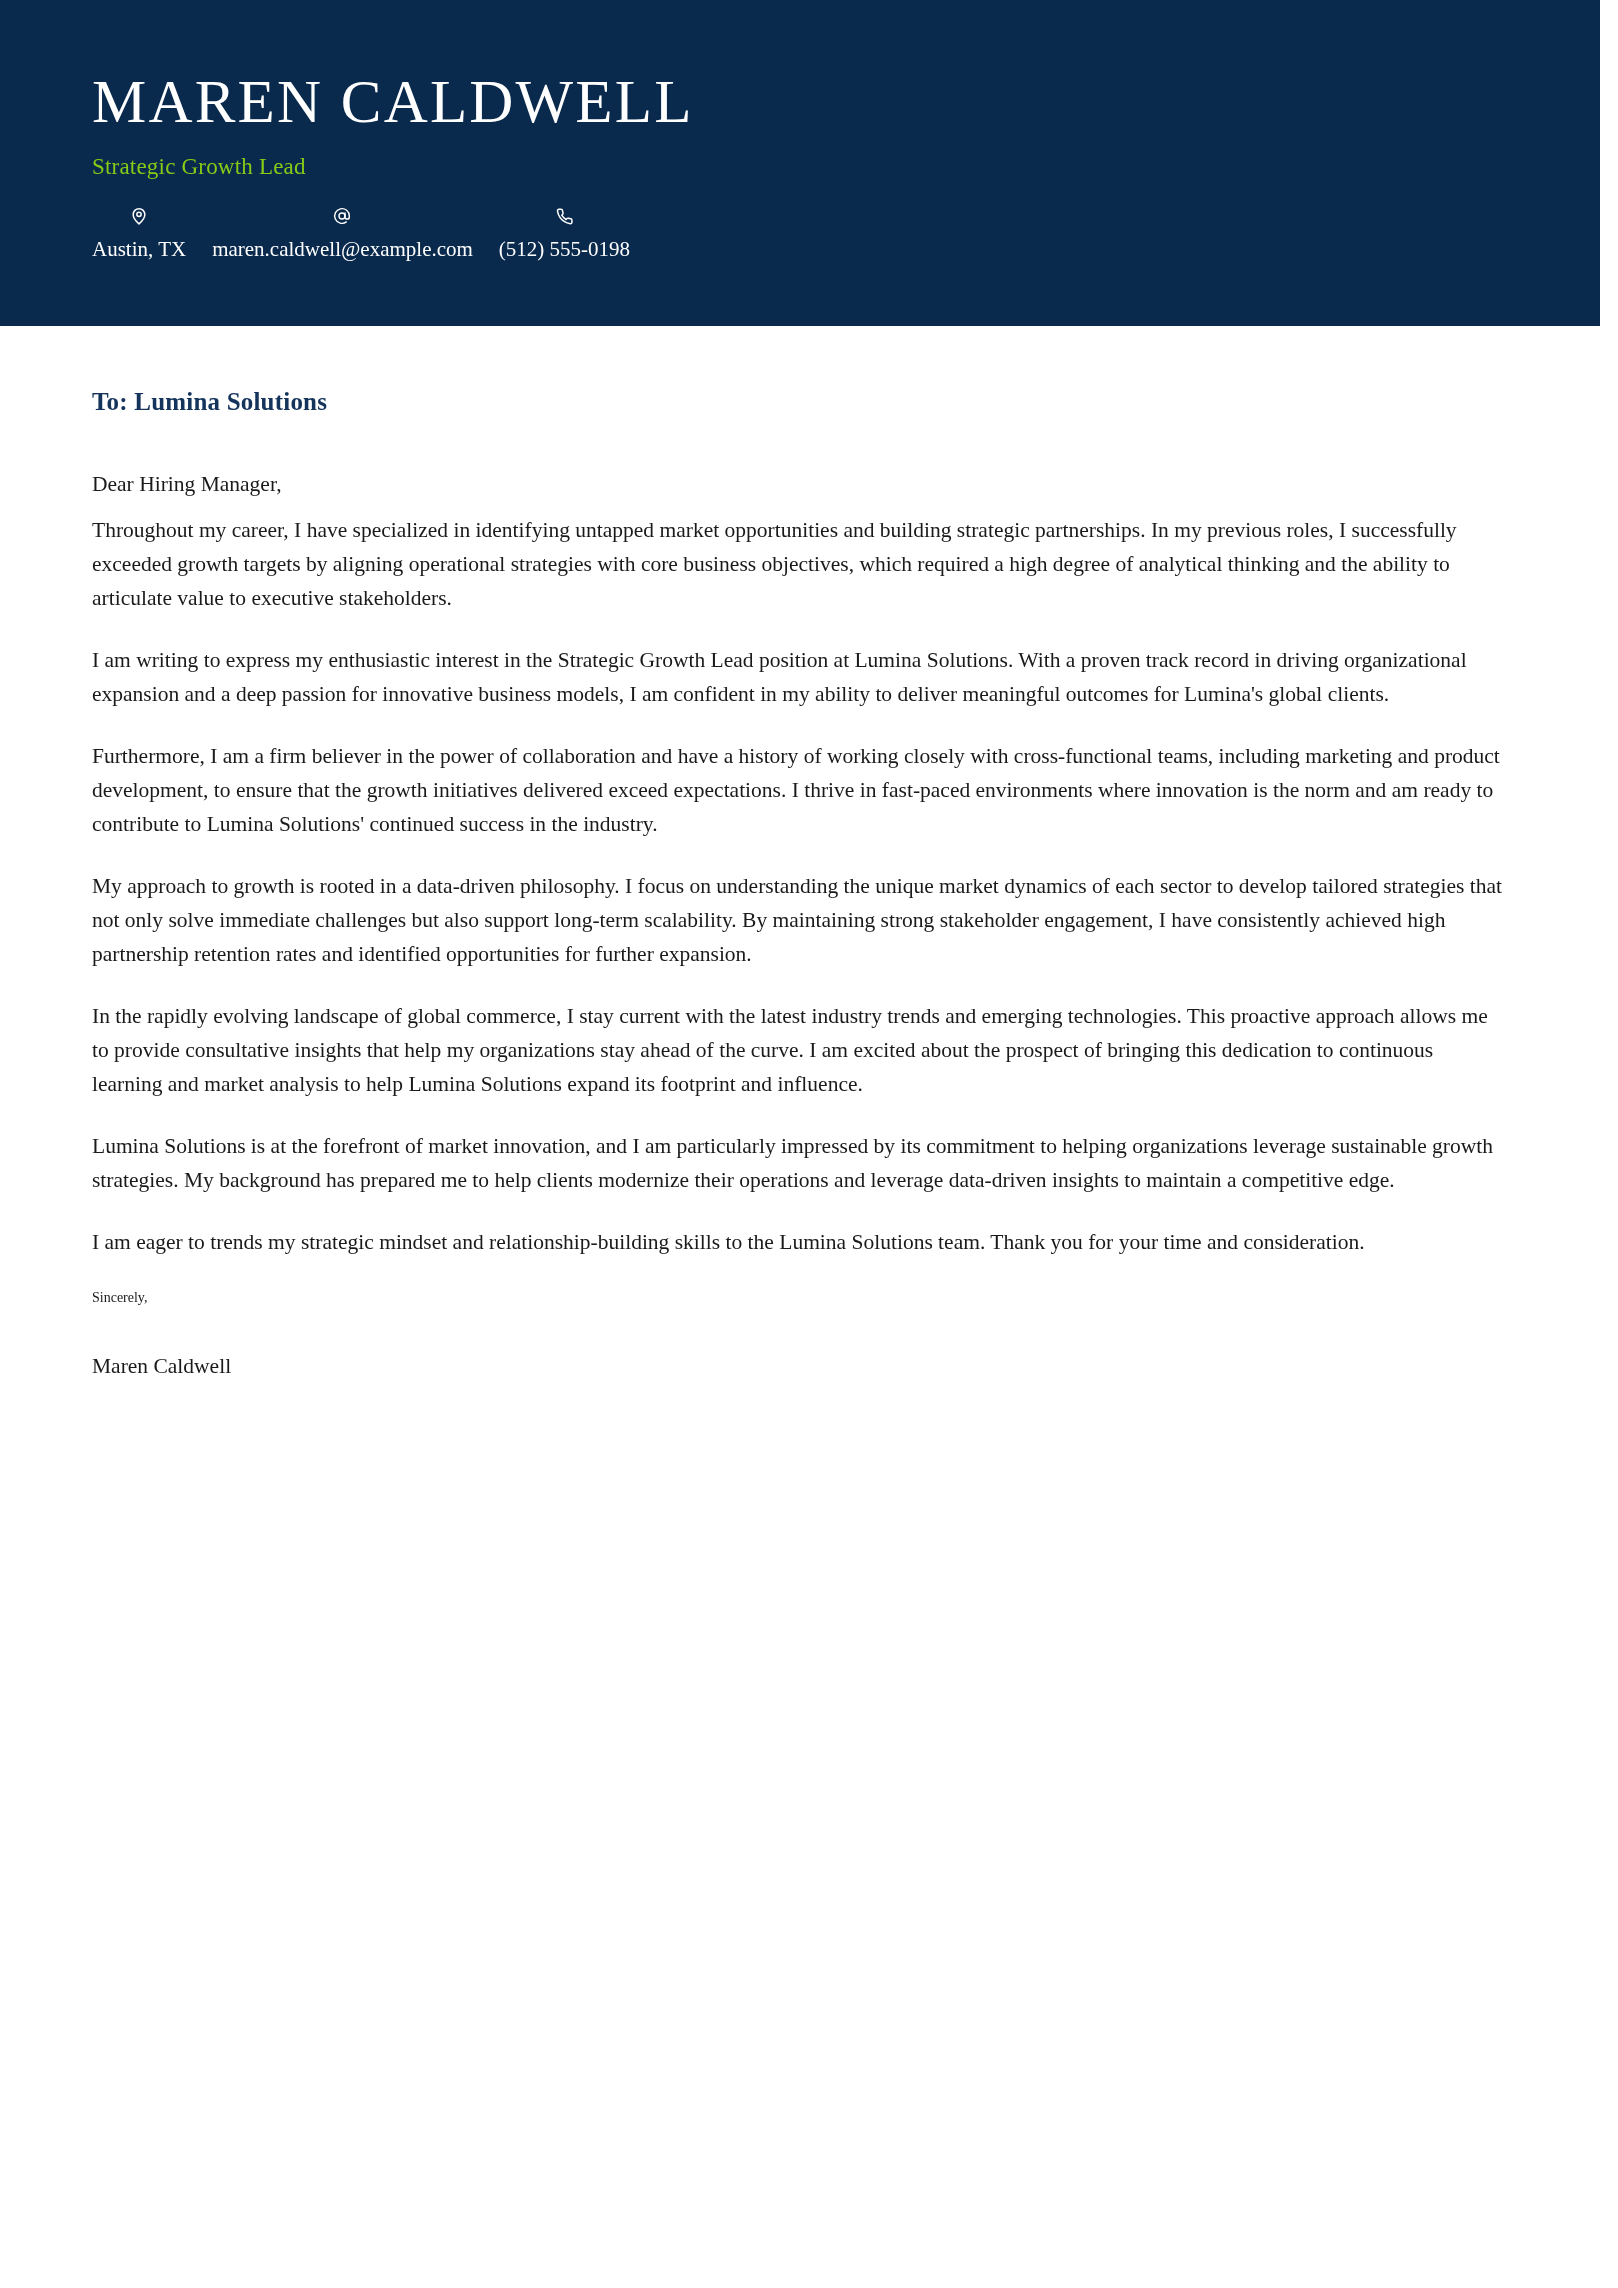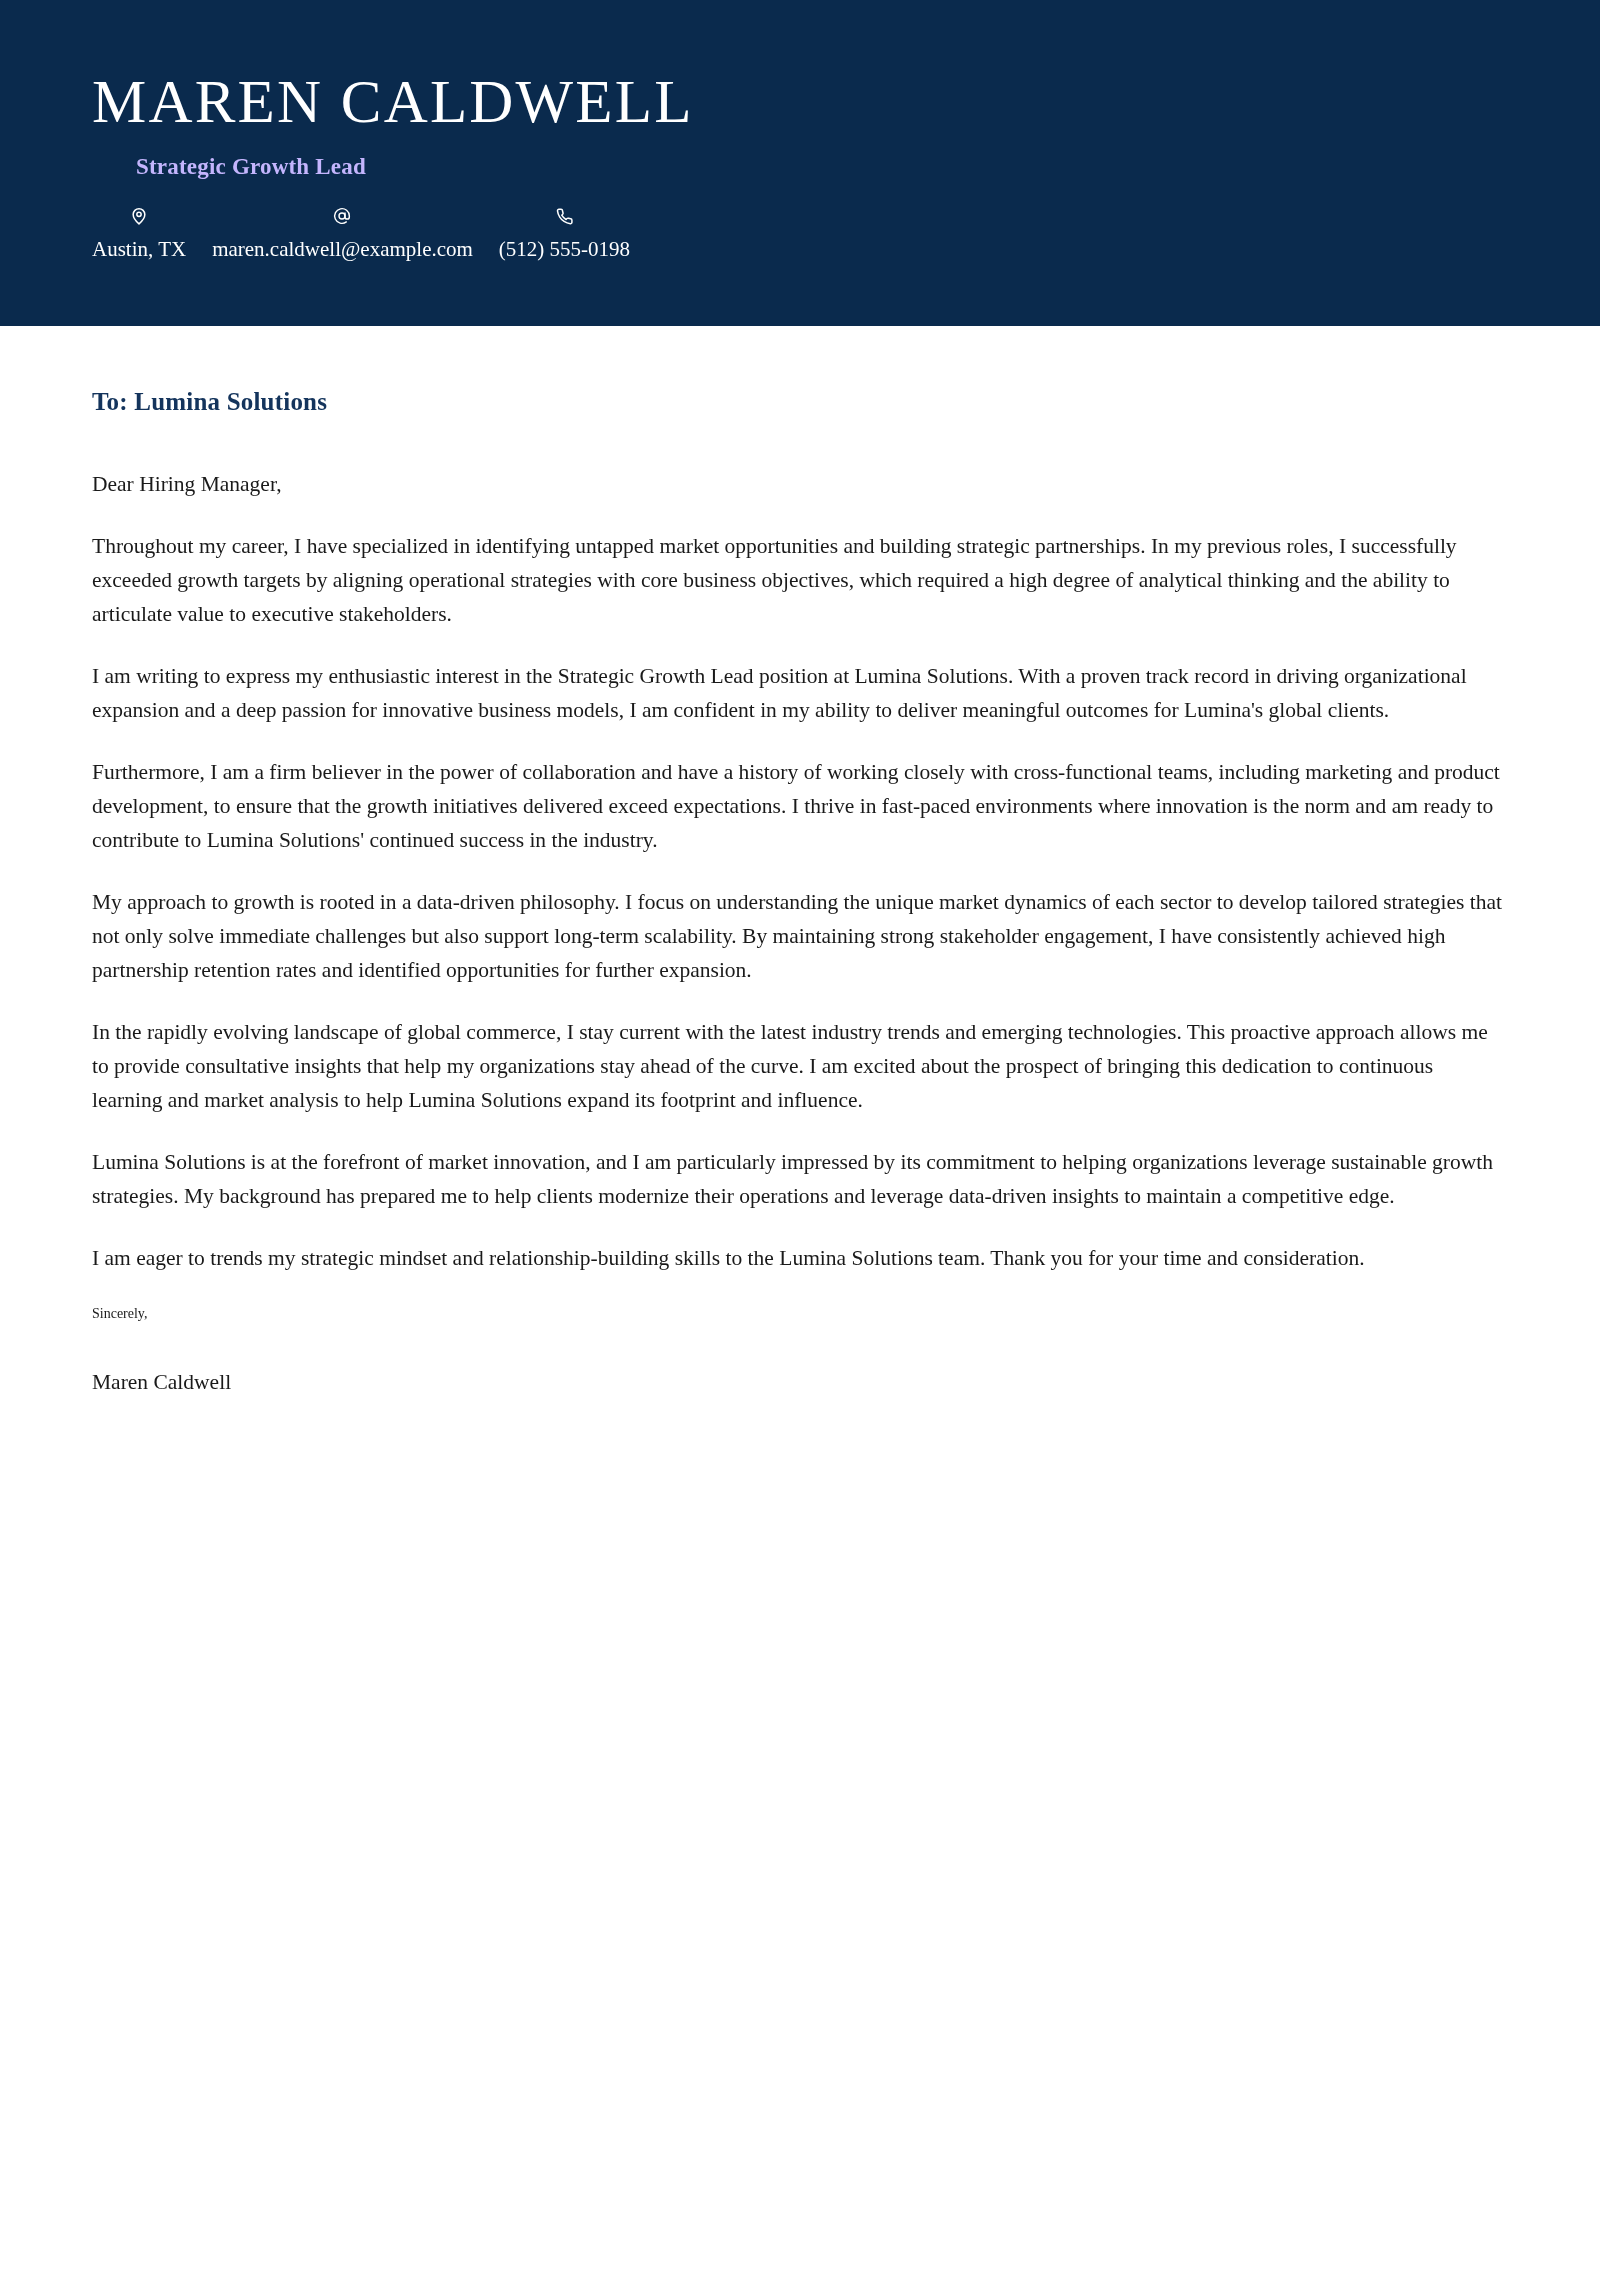--- a/index.html
+++ b/index.html
@@ -35,26 +35,25 @@
     font-family: "Liberation Serif", "DejaVu Serif", serif;
     color: #ffffff;
     font-size: 61px;
     font-weight: 400;
     letter-spacing: 2.2px;
     line-height: 1.05;
     white-space: nowrap;
   }
 
   .role {
-    color: #c4b5fd;
+    color: #84cc16;
     font-size: 23px;
-    font-weight: 700;
+    font-weight: 400;
     margin-top: 20px;
     letter-spacing: 0.2px;
-    margin-left: 44px;
   }
 
   .contact-row {
     display: flex;
     align-items: center;
     margin-top: 25px;
     gap: 26px;
     flex-wrap: nowrap;
   }
 
@@ -94,21 +93,21 @@
     color: #14345c;
     font-size: 25px;
     font-weight: 700;
     letter-spacing: 0.2px;
     margin-bottom: 52px;
   }
 
   .salutation {
     font-size: 21.5px;
     line-height: 1.58;
-    margin-bottom: 28px;
+    margin-bottom: 12px;
   }
 
   .para {
     font-size: 21.5px;
     line-height: 1.58;
     margin-bottom: 28px;
     text-align: left;
   }
 
   .closing {

